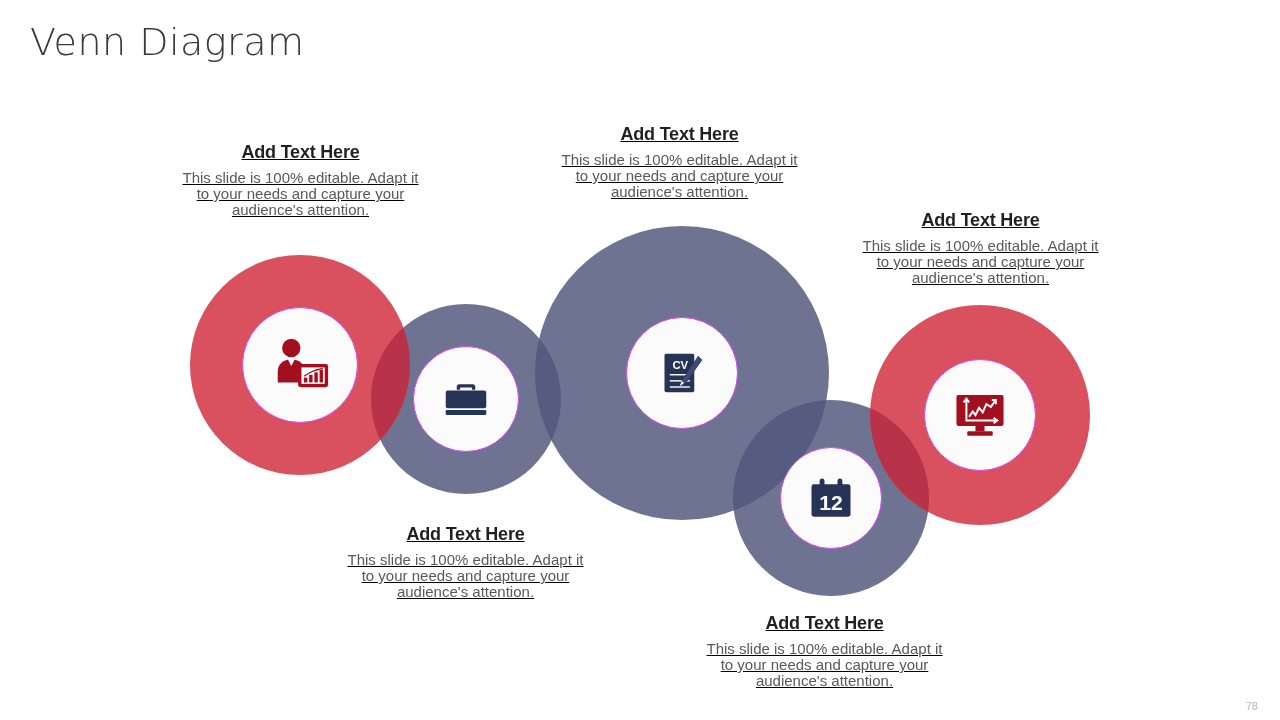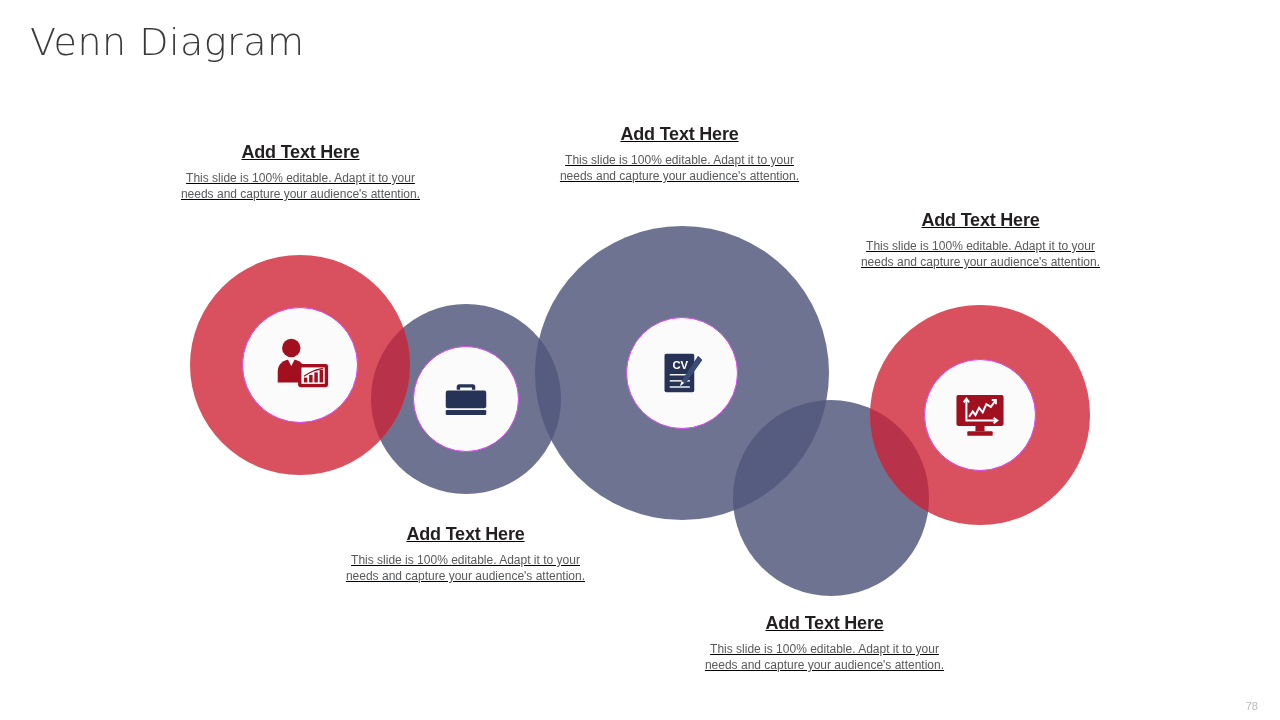--- a/index.html
+++ b/index.html
@@ -69,21 +69,21 @@
   .tb-heading {
     font-size: 18px;
     font-weight: bold;
     color: #231f20;
     letter-spacing: -0.2px;
     margin: 0 0 7px 0;
     white-space: nowrap;
     font-family: "Liberation Sans", sans-serif;
   }
   .tb-body {
-    font-size: 12px;
+    font-size: 15px;
     line-height: 16px;
     color: #58595b;
     margin: 0;
     font-family: "Liberation Sans", sans-serif;
   }
 
   
   #text-block-1 { left: 178px; top: 142px; width: 245px; }
   #text-block-2 { left: 343px; top: 524px; width: 245px; }
   #text-block-3 { left: 557px; top: 124px; width: 245px; }
@@ -184,20 +184,28 @@
         <line x1="18" y1="48" x2="41" y2="48"></line>
       </g>
       <g>
         <path d="M50.5 12.5 L55 17 L35.5 44.5 L29.5 47.5 L31.5 41 Z" fill="#273356"></path>
         <path d="M50.5 12.5 L55 17 L35.5 44.5 L31.5 41 Z" fill="#3C4A76"></path>
         <path d="M29.5 47.5 L31.5 41 L34.5 43.5 Z" fill="#ffffff"></path>
       </g>
     </svg>
   </div>
 
+  <div class="icon-hub" style="left:780px; top:447px; width:102px; height:102px;">
+    <svg width="52" height="52" viewBox="0 0 64 64">
+      <rect x="18" y="8" width="6" height="13" rx="3" fill="#273356"></rect>
+      <rect x="40" y="8" width="6" height="13" rx="3" fill="#273356"></rect>
+      <rect x="8" y="15" width="48" height="40" rx="3" fill="#273356"></rect>
+      <text x="32" y="47" text-anchor="middle" font-family="Liberation Sans, sans-serif" font-size="26" font-weight="bold" fill="#ffffff">12</text>
+    </svg>
+  </div>
 
   <div class="icon-hub" style="left:924px; top:359px; width:112px; height:112px;">
     <svg width="58" height="58" viewBox="0 0 64 64">
       <rect x="6" y="10" width="52" height="34" rx="2" fill="#A21020"></rect>
       <g stroke="#ffffff" stroke-width="2.2" fill="none">
         <path d="M17 15 L17 38 L50 38"></path>
         <path d="M14 18 L17 14 L20 18"></path>
         <path d="M47 35 L51 38 L47 41"></path>
         <path d="M20 34 L24 28 L27 32 L31 24 L35 29 L39 20 L44 23 L49 16"></path>
         <path d="M45 15.5 L49.5 15.5 L49.5 20"></path>

